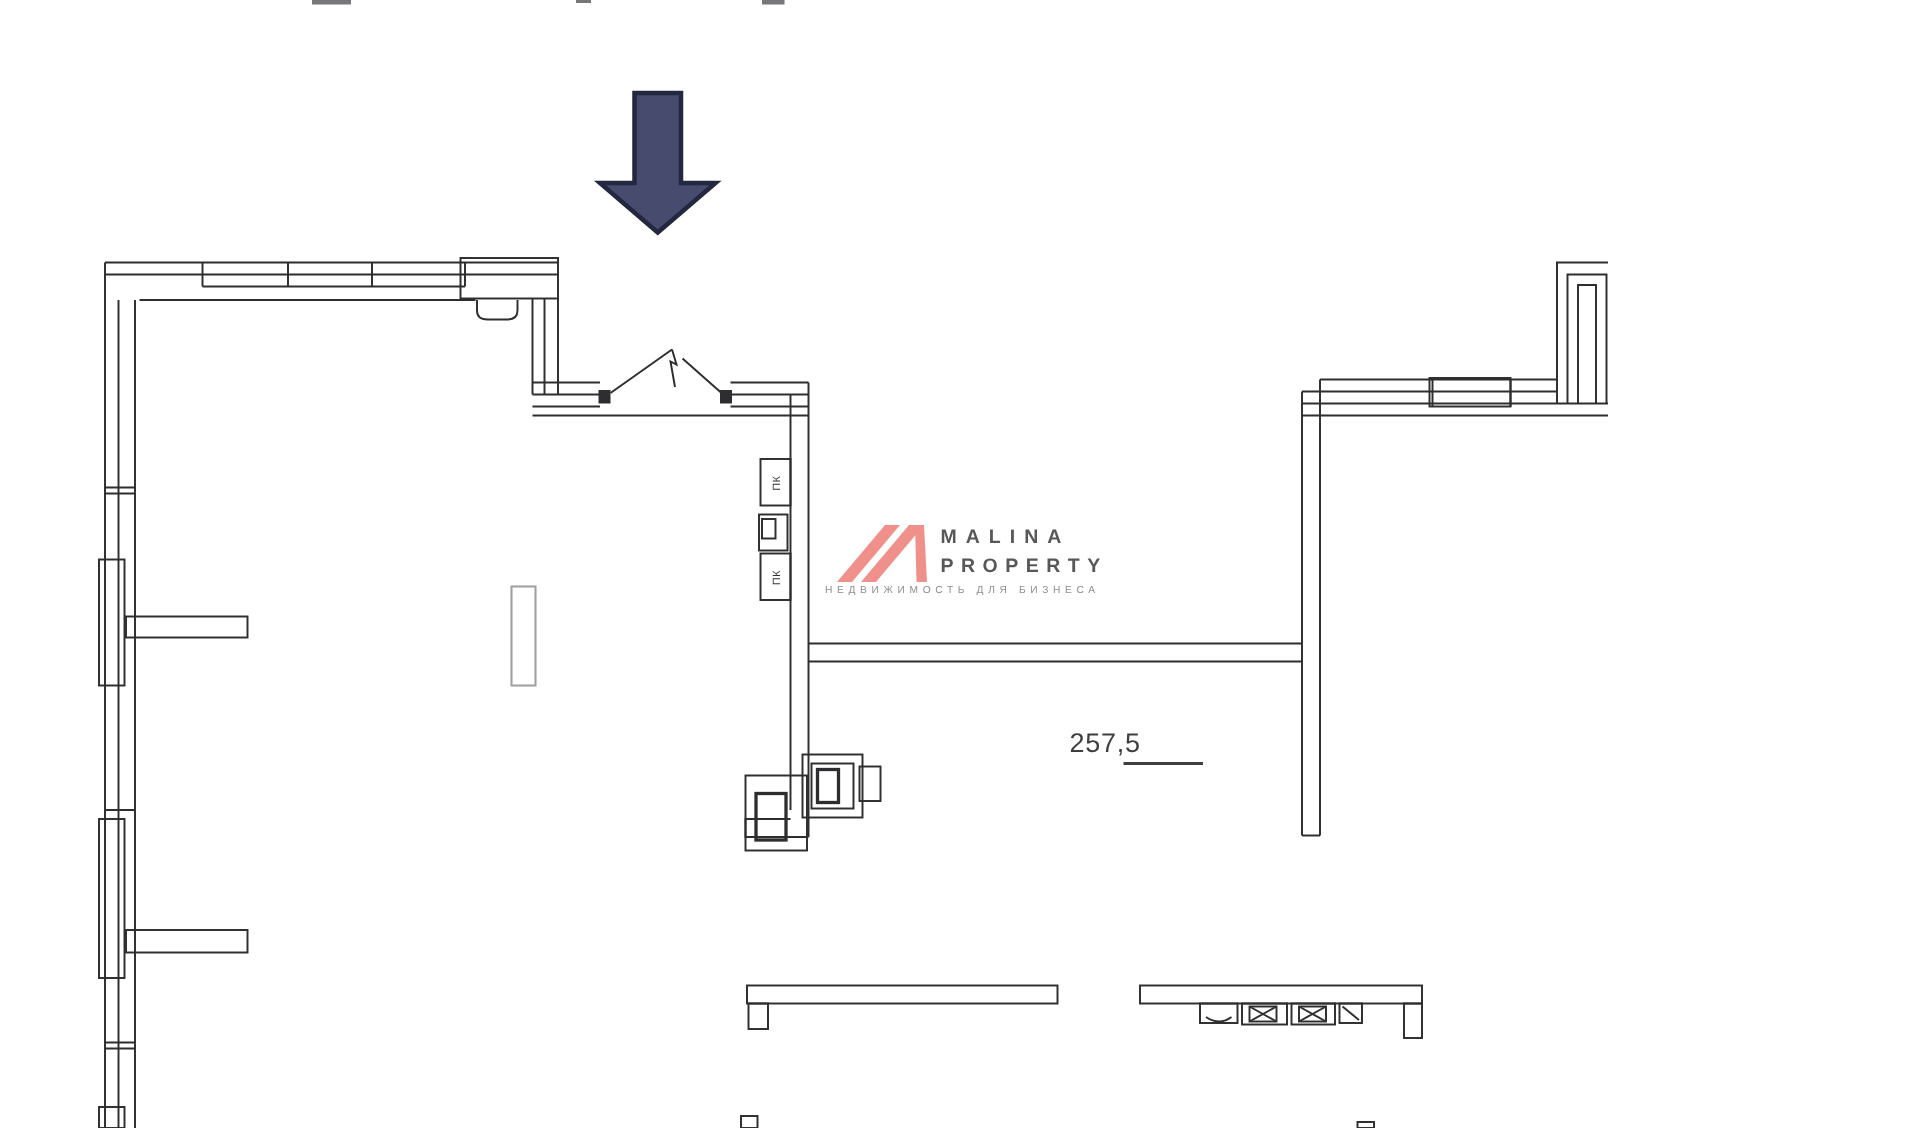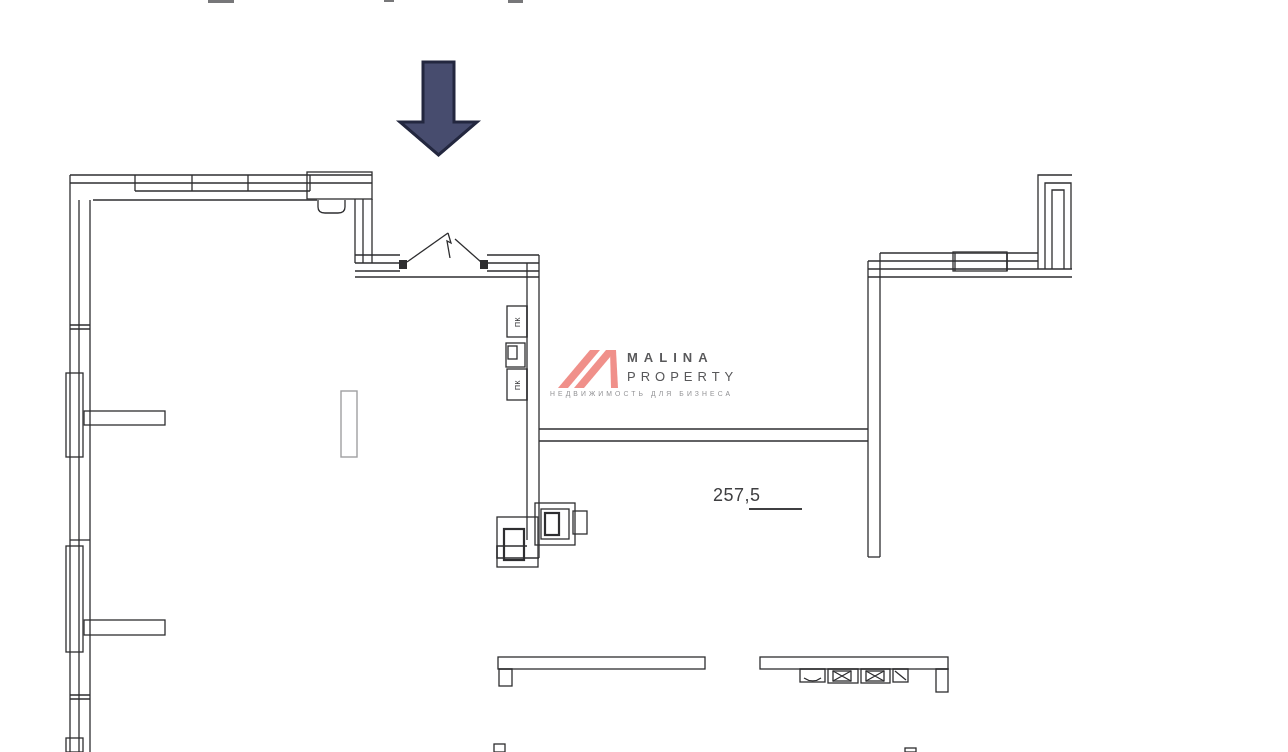--- a/index.html
+++ b/index.html
@@ -15,21 +15,21 @@
   .lw{stroke:var(--wall-light,#a0a0a2);fill:none;stroke-width:1.4;}
   .arrow{fill:var(--arrow-fill,#474c6e);stroke:var(--arrow-outline,#23273f);stroke-width:3;stroke-linejoin:miter;}
   .cab-label{fill:var(--wall,#2e2e30);font-family:"Liberation Sans",sans-serif;font-size:7px;letter-spacing:.5px;}
   .smudge{fill:#4a4a4c;opacity:.75;}
 
   
   #logo{position:absolute;left:548px;top:338px;width:200px;height:64px;}
   #logo .mark{position:absolute;left:6px;top:6px;}
   #logo .l1{position:absolute;left:79px;top:12px;font-size:13px;font-weight:bold;
             letter-spacing:6px;color:var(--brand-text,#58585a);white-space:nowrap;}
-  #logo .l2{position:absolute;left:79px;top:31px;font-size:13px;font-weight:normal;
+  #logo .l2{position:absolute;left:79px;top:31px;font-size:13px;font-weight:bold;
             letter-spacing:5px;color:var(--brand-text,#58585a);white-space:nowrap;}
   #logo .tg{position:absolute;left:2px;top:52px;font-size:6.8px;letter-spacing:3.1px;
             color:var(--brand-tagline,#8f8f92);white-space:nowrap;}
 
   
   #area-label{position:absolute;left:713px;top:485px;font-size:18px;color:var(--label,#3f3f41);
               letter-spacing:.5px;}
   #area-underline{position:absolute;left:749px;top:508px;width:53px;height:2px;
                   background:var(--label,#3f3f41);}
 </style>

